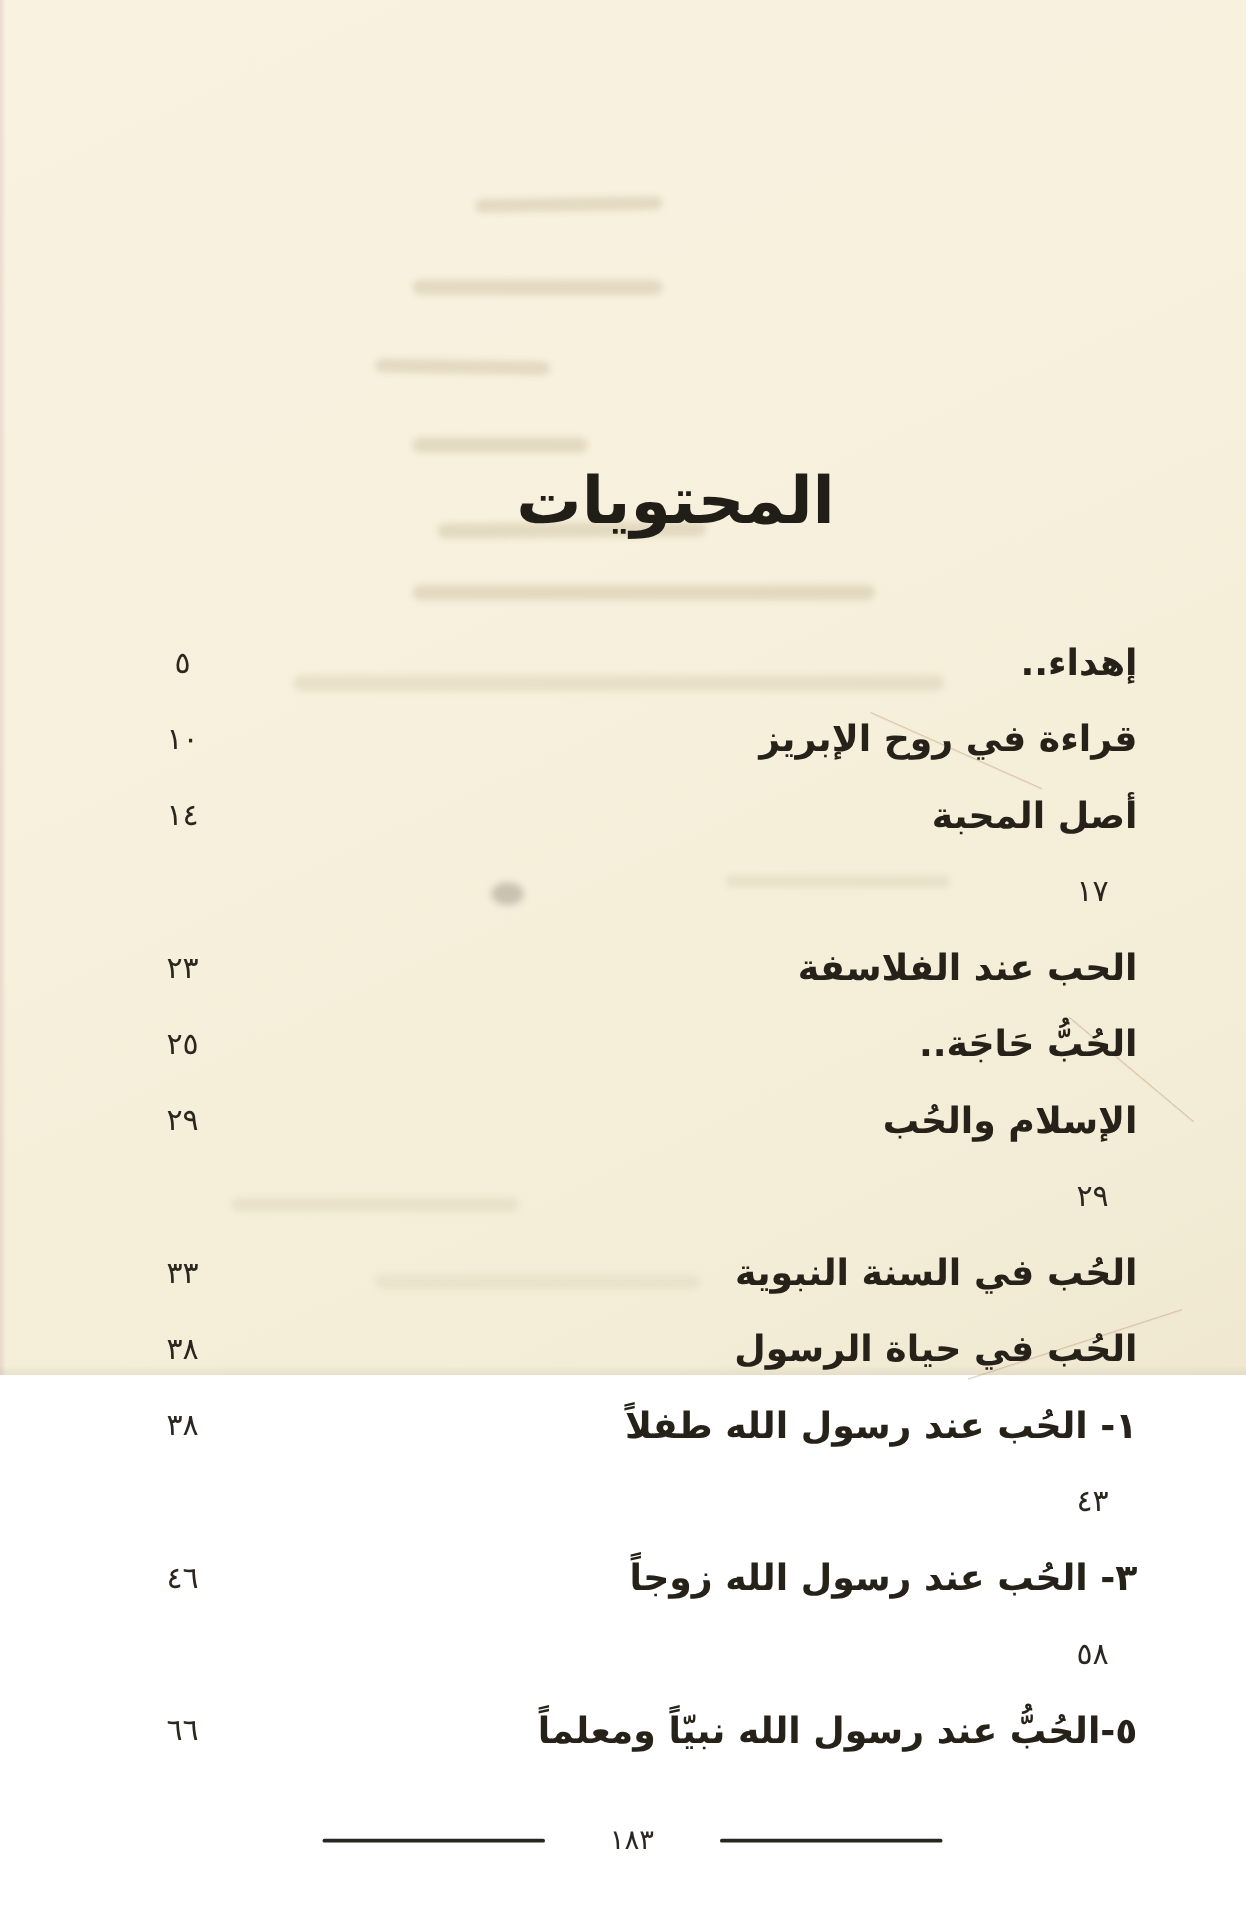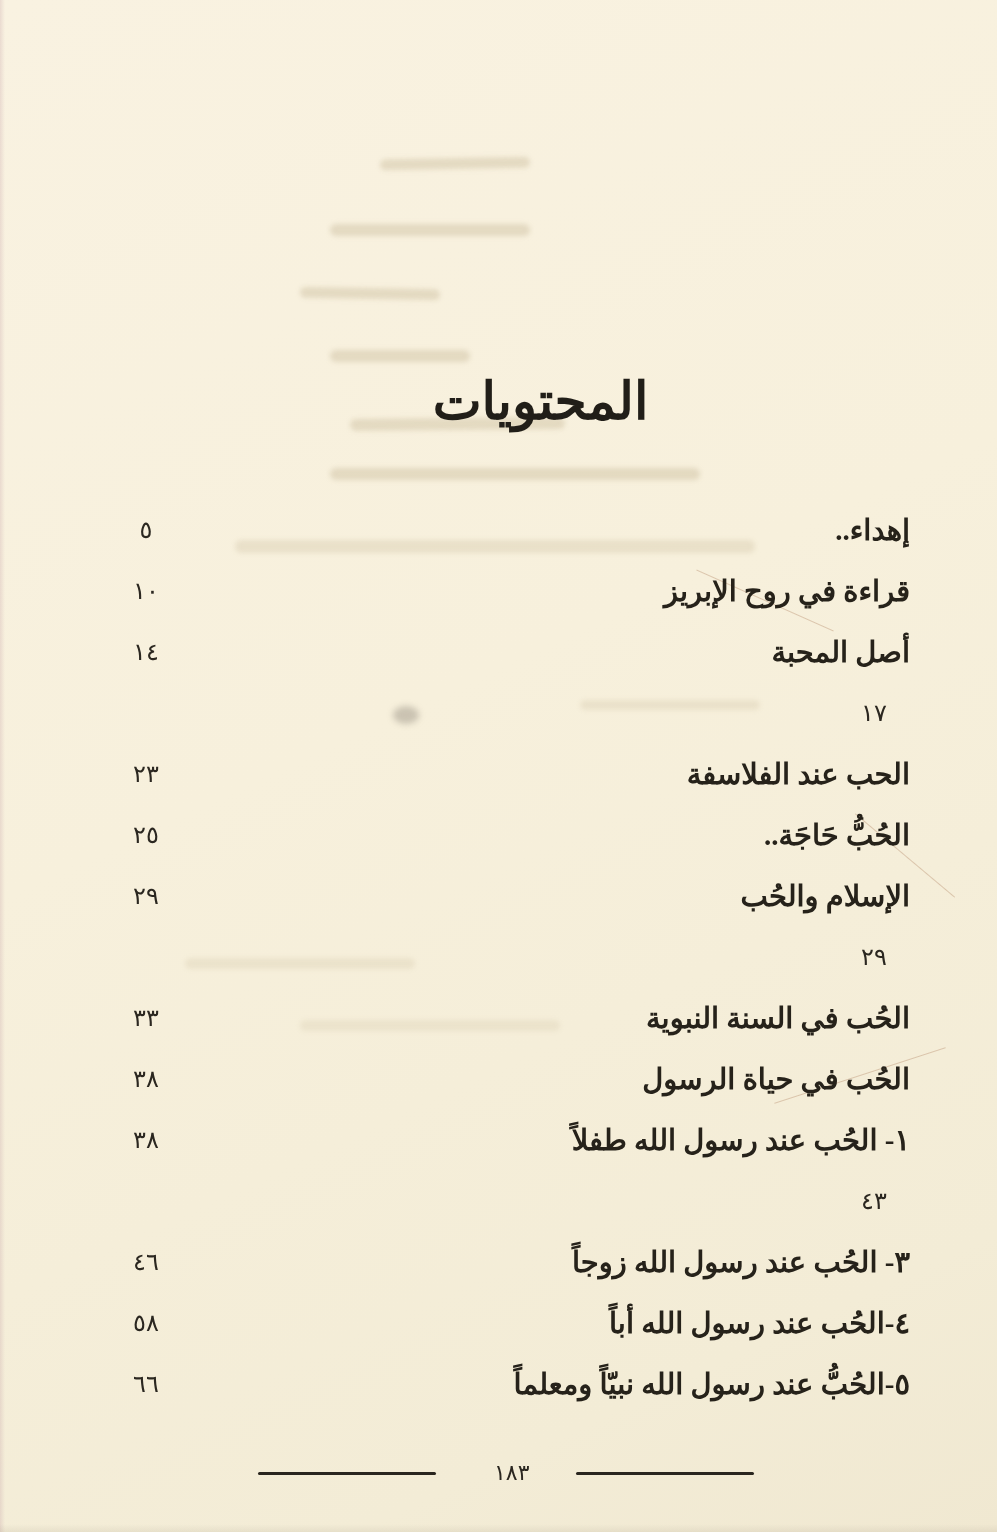--- a/index.html
+++ b/index.html
@@ -9,23 +9,22 @@
   body {
     width: 997px;
     height: 1532px;
     overflow: hidden;
     font-family: "DejaVu Sans", sans-serif;
   }
   .page {
     position: absolute;
     top: 0; left: 0;
     width: 997px;
-    height: 1532px;
+    height: 1100px;
     background: linear-gradient(155deg, #f9f2e1 0%, #f7f0dc 45%, #f3ecd6 85%, #f0e8d1 100%);
-    font-family: Liberation Serif, serif;
   }
   
   .edge-left {
     position: absolute;
     top: 0; left: 0;
     width: 5px; height: 100%;
     background: linear-gradient(to right, rgba(190,150,160,0.25), rgba(0,0,0,0));
   }
   .edge-bottom {
     position: absolute;
@@ -90,20 +89,21 @@
     width: 178px;
     height: 3px;
     background: #2a261f;
     border-radius: 2px;
   }
   .footer-num {
     font-size: 22px;
     color: #2b2720;
     direction: rtl;
     min-width: 48px;
+    text-align: center;
   }
 
   
   .ghost {
     position: absolute;
     background: rgba(177,157,120,0.28);
     filter: blur(2.5px);
     border-radius: 6px;
   }
   .g1 { top: 158px; left: 380px; width: 150px; height: 11px; transform: rotate(-1deg); }
@@ -205,21 +205,20 @@
       <span class="page-num">٣٨</span>
     </div>
     <div class="toc-row">
       <span class="page-num">٤٣</span>
     </div>
     <div class="toc-row">
       <span class="entry-title">٣- الحُب عند رسول الله زوجاً</span>
       <span class="page-num">٤٦</span>
     </div>
     <div class="toc-row">
-      <span class="entry-title">٤-الحُب عند رسول الله أباً</span>
       <span class="page-num">٥٨</span>
     </div>
     <div class="toc-row">
       <span class="entry-title">٥-الحُبُّ عند رسول الله نبيّاً ومعلماً</span>
       <span class="page-num">٦٦</span>
     </div>
   </div>
 
   <div class="footer">
     <div class="footer-rule"></div>

